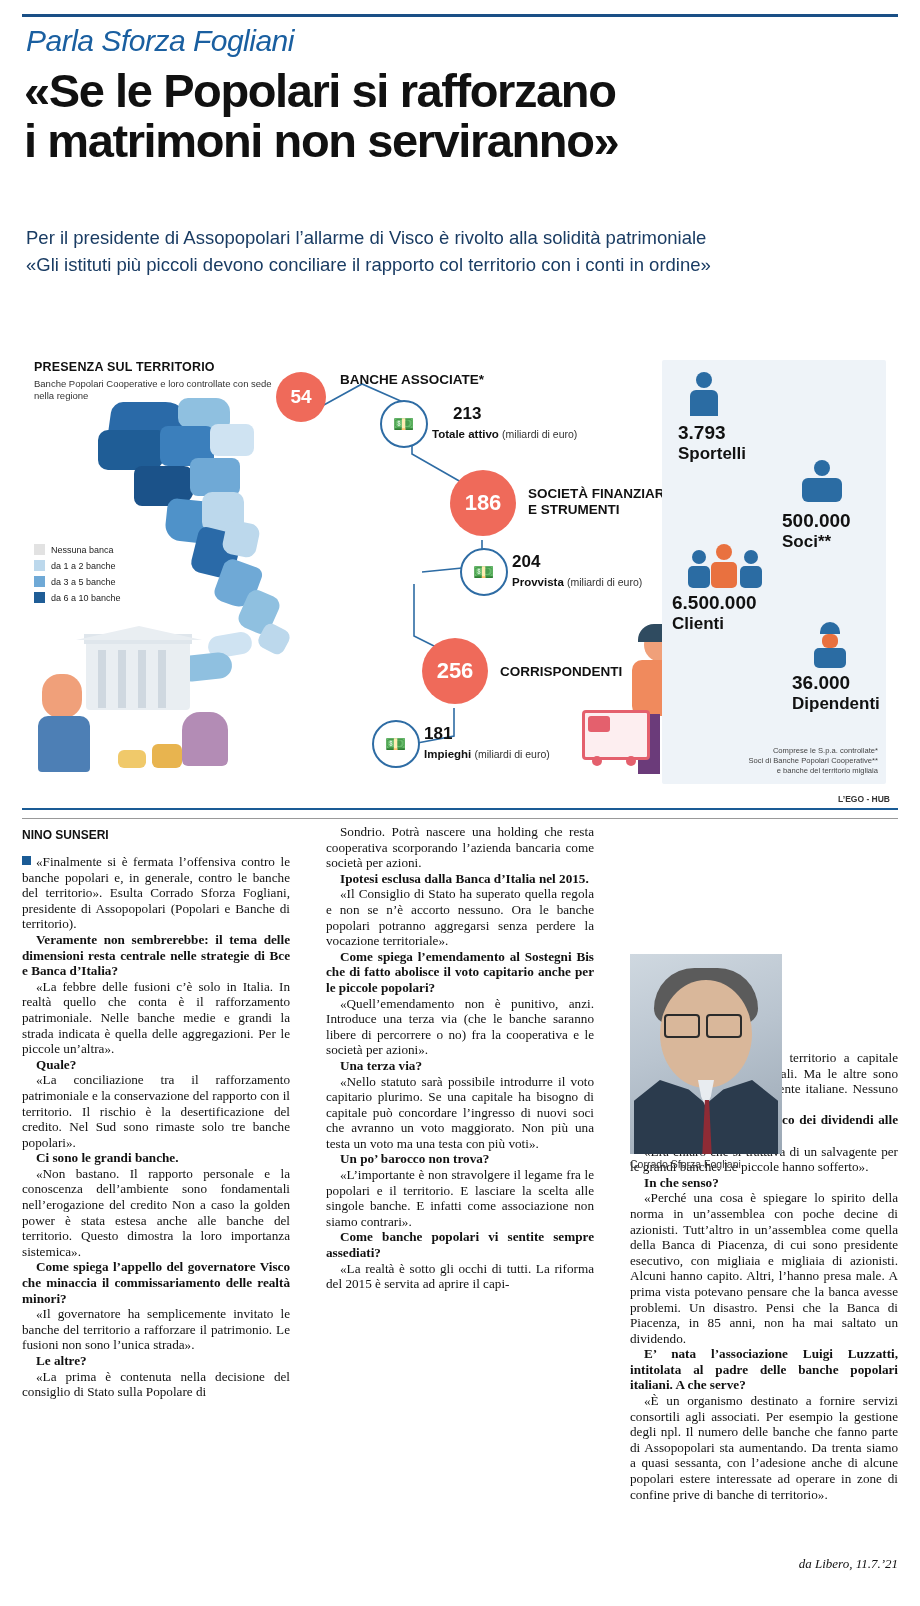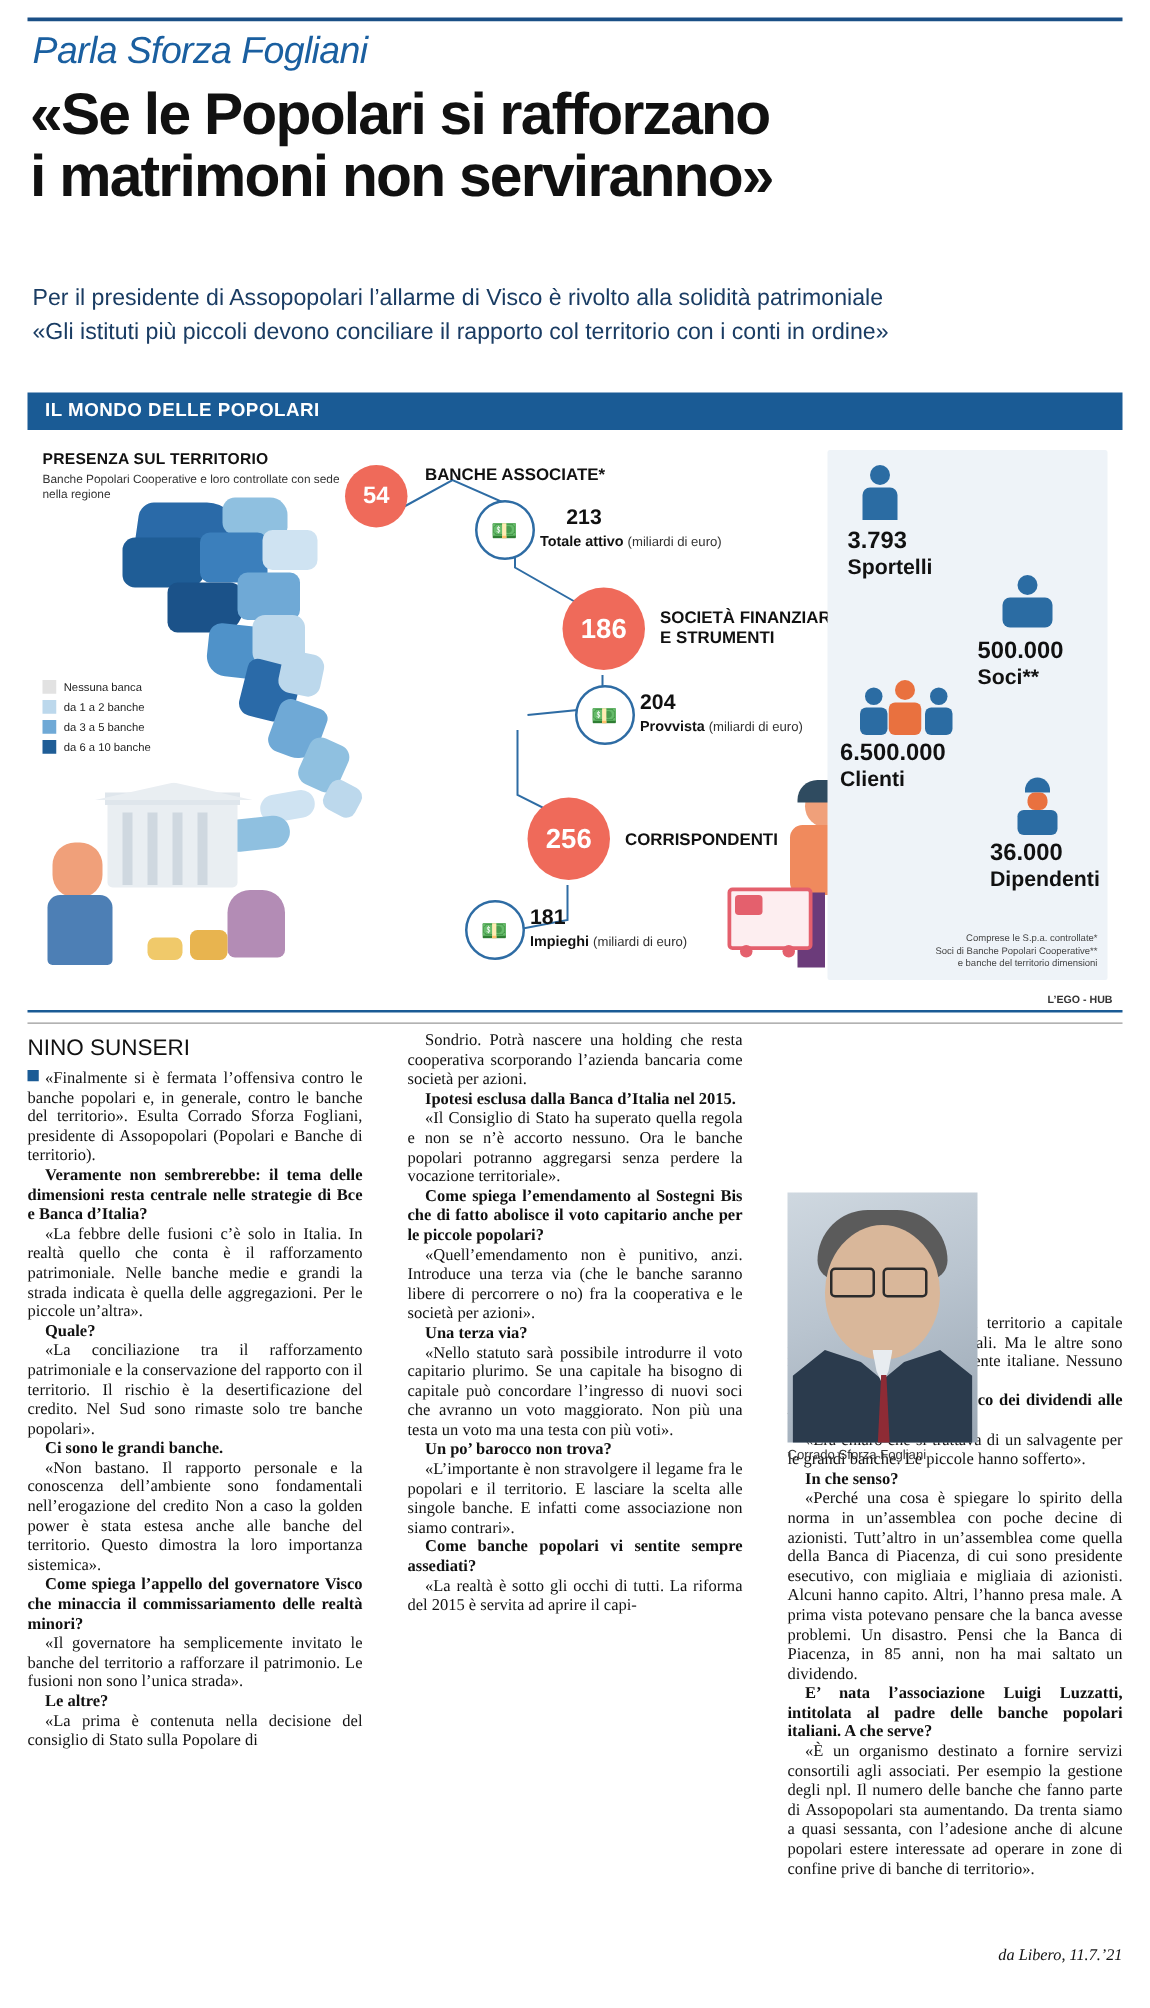--- a/index.html
+++ b/index.html
@@ -99,21 +99,21 @@
     position:absolute;right:8px;bottom:8px;width:200px;text-align:right;
     font-family:"Liberation Sans",sans-serif;font-size:7.6px;color:#444;line-height:10px;
   }
   .ego{
     position:absolute;right:6px;bottom:-16px;
     font-family:"Liberation Sans",sans-serif;font-size:8.5px;color:#333;font-weight:bold;
   }
   
   .byline{
     position:absolute;left:22px;top:828px;
-    font-family:"Liberation Sans", sans-serif;font-weight:normal;font-size:18px;color:#111;
+    font-family:"Liberation Sans", sans-serif;font-weight:bold;font-size:12px;color:#111;
   }
   .cols{position:absolute;left:22px;top:824px;width:876px;height:700px;}
   .col{position:absolute;top:0;width:268px;
     font-family:"Liberation Serif", serif;font-size:13.2px;line-height:15.6px;
     text-align:justify;color:#111;
   }
   .col.c1{left:0;padding-top:30px;}
   .col.c2{left:304px;}
   .col.c3{left:608px;}
   .col p{margin:0;text-indent:14px;}
@@ -168,23 +168,20 @@
   <div class="headline">
     <span class="l1">«Se le Popolari si rafforzano</span>
     <span class="l2">i matrimoni non serviranno»</span>
   </div>
 
   <div class="subhead">
     <div>Per il presidente di Assopopolari l’allarme di Visco è rivolto alla solidità patrimoniale</div>
     <div>«Gli istituti più piccoli devono conciliare il rapporto col territorio con i conti in ordine»</div>
   </div>
 
-  <div class="bluebar">
-    <span>IL MONDO DELLE POPOLARI</span>
-  </div>
 
   <div class="infobox">
 
     <div class="presenza-t">PRESENZA SUL TERRITORIO</div>
     <div class="presenza-s">Banche Popolari Cooperative e loro controllate con sede nella regione</div>
 
     <div class="map">
       <div class="mapshape" style="left:28px;top:6px;width:80px;height:34px;background:#2a6aa8;border-radius:12px 30px 8px 6px;transform:skewX(-8deg);"></div>
       <div class="mapshape" style="left:96px;top:2px;width:52px;height:30px;background:#8fc0e0;border-radius:10px 14px 6px 10px;"></div>
       <div class="mapshape" style="left:16px;top:34px;width:66px;height:40px;background:#1f5d96;border-radius:10px 6px 14px 10px;"></div>
@@ -352,21 +349,21 @@
         <div style="position:absolute;left:4px;top:26px;width:32px;height:20px;background:#2b6ca3;border-radius:5px;"></div>
       </div>
       <div class="rp-item" style="left:130px;top:312px;">
         <div class="rp-num">36.000</div>
         <div class="rp-lab">Dipendenti</div>
       </div>
 
       <div class="rp-note">
         <div>Comprese le S.p.a. controllate*</div>
         <div>Soci di Banche Popolari Cooperative**</div>
-        <div>e banche del territorio dimensioni</div>
+        <div>e banche del territorio migliaia</div>
       </div>
     </div>
 
     <div class="ego" style="bottom:4px;right:8px;">L’EGO - HUB</div>
   </div>
 
   <div class="divline"></div>
 
   <div class="byline">NINO SUNSERI</div>
 

